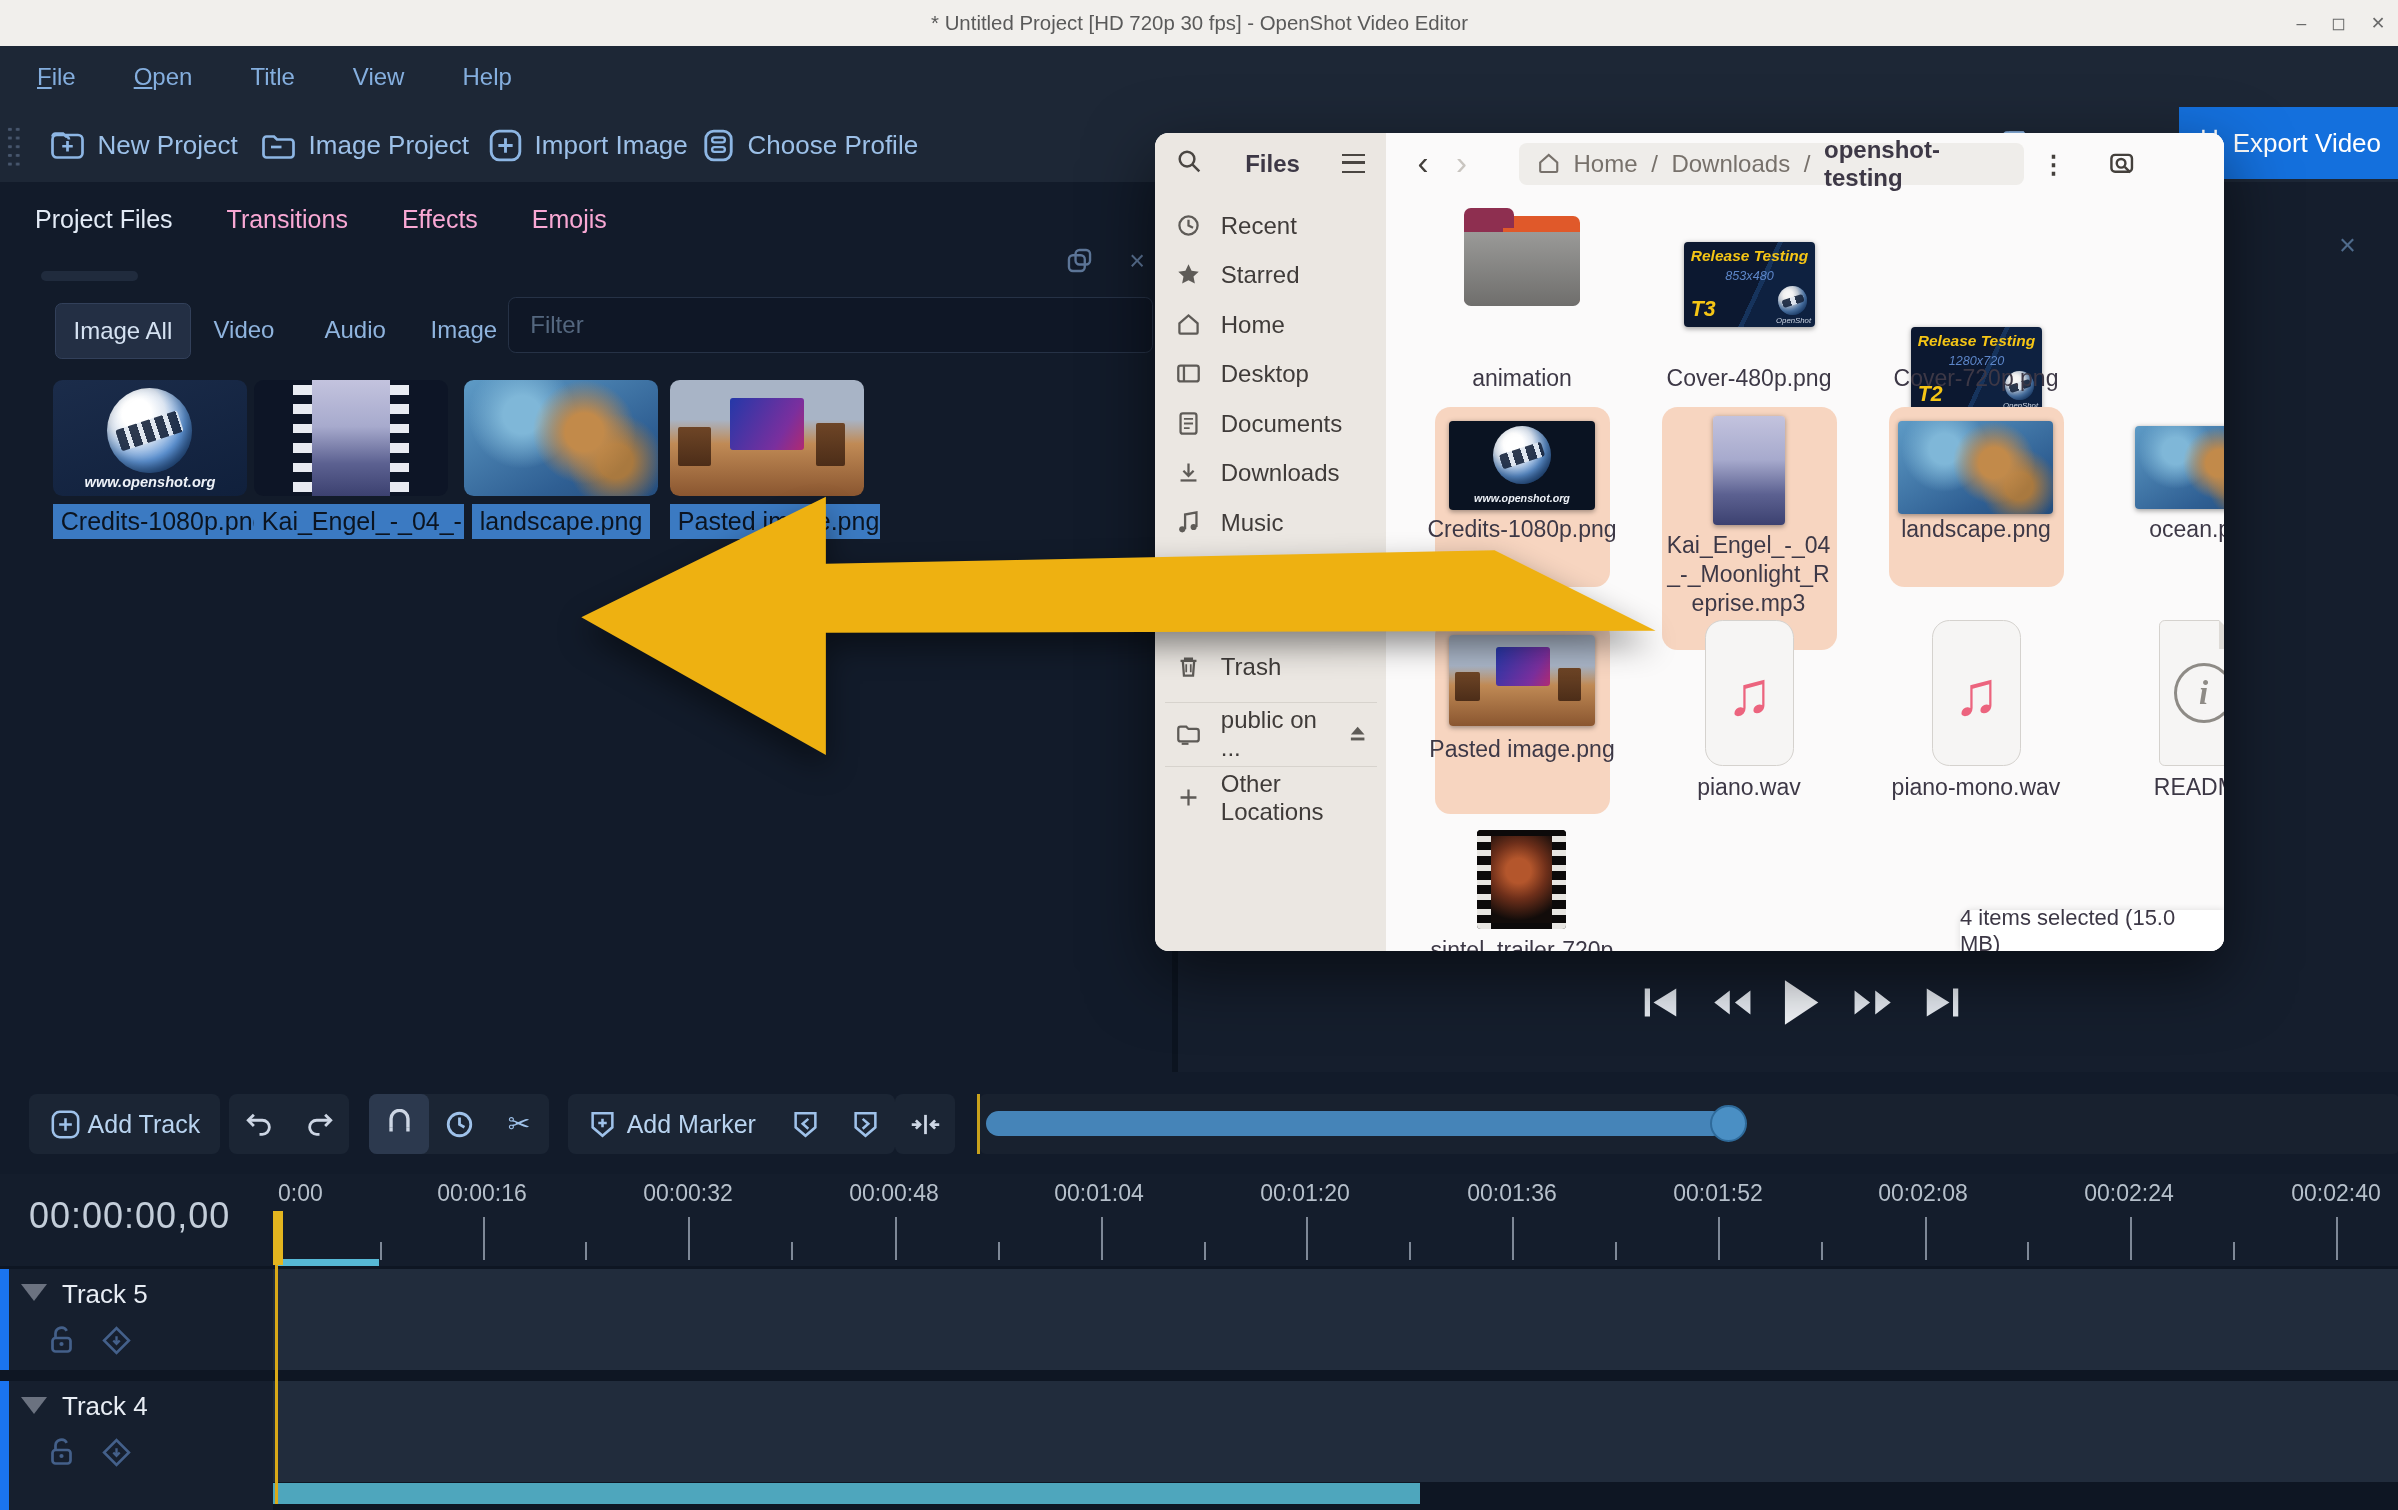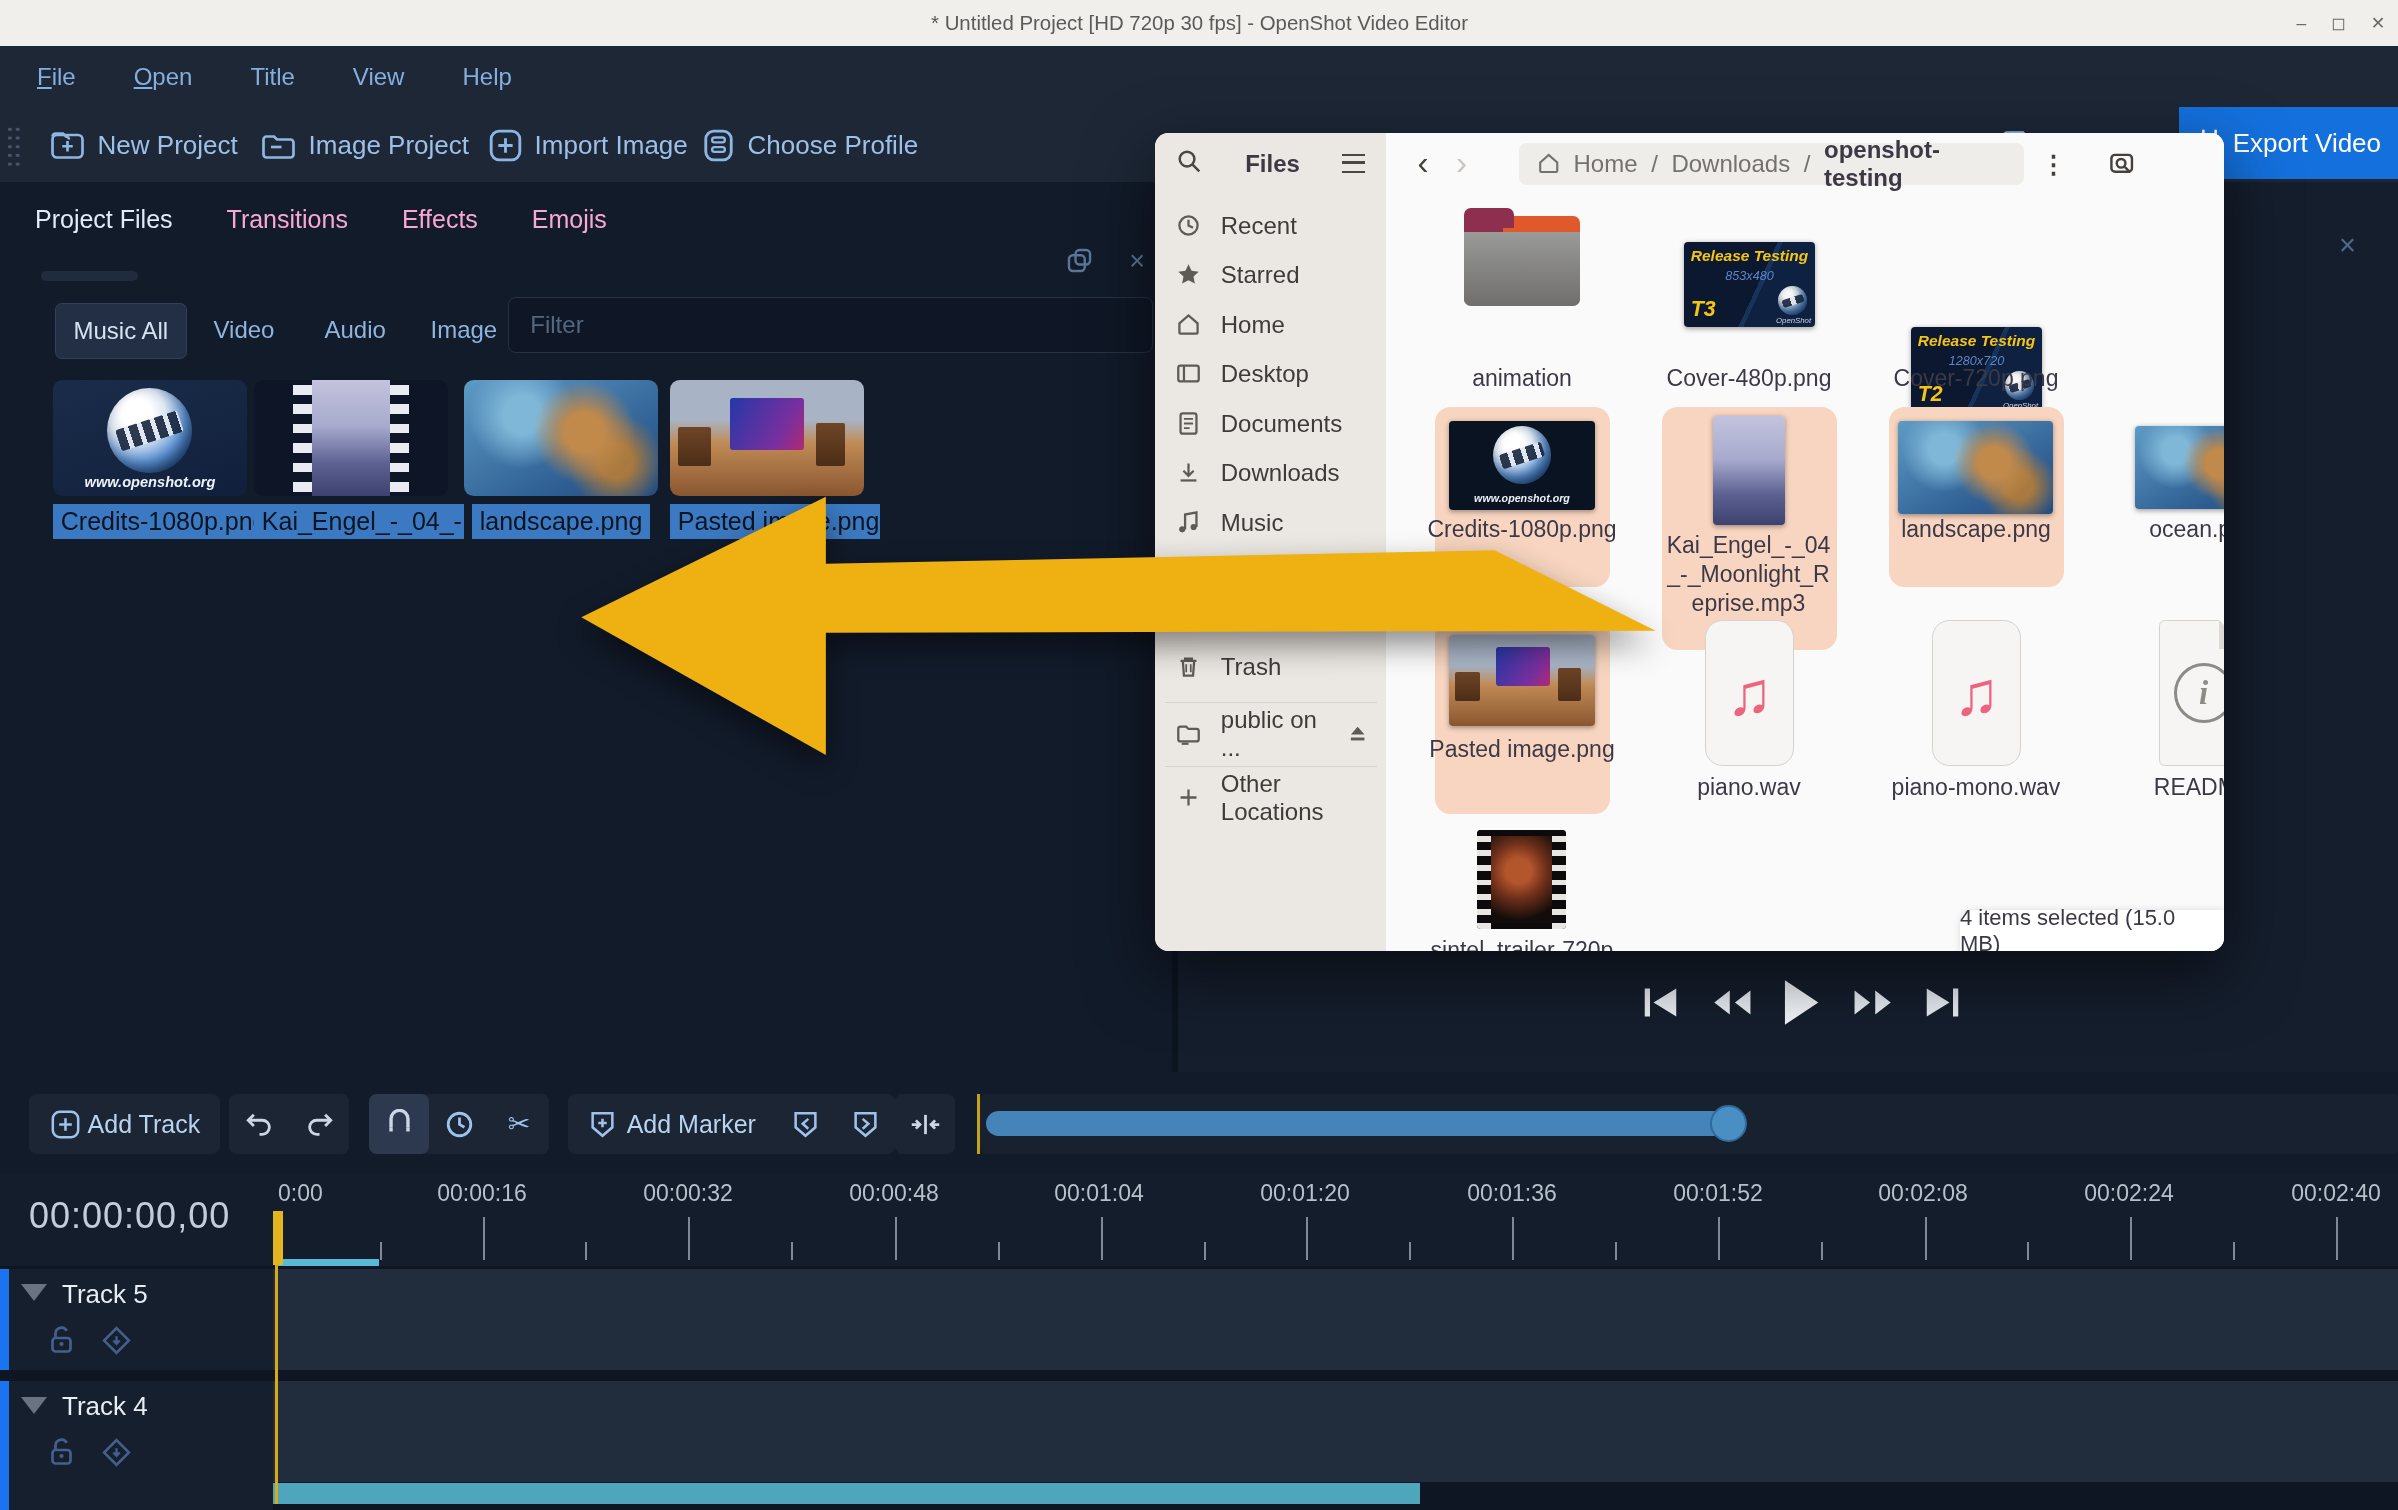--- a/index.html
+++ b/index.html
@@ -295,21 +295,21 @@
     <span>
       <svg width="29" height="29" viewBox="0 0 22 22">
           <rect x="3" y="7" width="12" height="12" rx="3" fill="none" stroke="#5d7698" stroke-width="1.8"></rect>
           <rect x="8" y="3" width="11" height="11" rx="3" fill="none" stroke="#5d7698" stroke-width="1.8"></rect>
         </svg>
     </span>
     <span style="font-size:27px">×</span>
   </div>
 
   <div class="filterbar">
-    <div class="chipbtn active" style="left:55px">Music All</div>
+    <div class="chipbtn active" style="left:55px">Image All</div>
     <div class="chipbtn" style="left:196px">Video</div>
     <div class="chipbtn" style="left:307px">Audio</div>
     <div class="chipbtn" style="left:413px">Image</div>
     <input class="filter-input" placeholder="Filter" style="">
   </div>
 
   <div class="file-card" style="left:53px">
     <div class="file-thumb art-credits">
       <div class="ball" style="left:54px;top:7.8px;width:85px;height:85px"></div>
       <div class="credits-caption">www.openshot.org</div>

